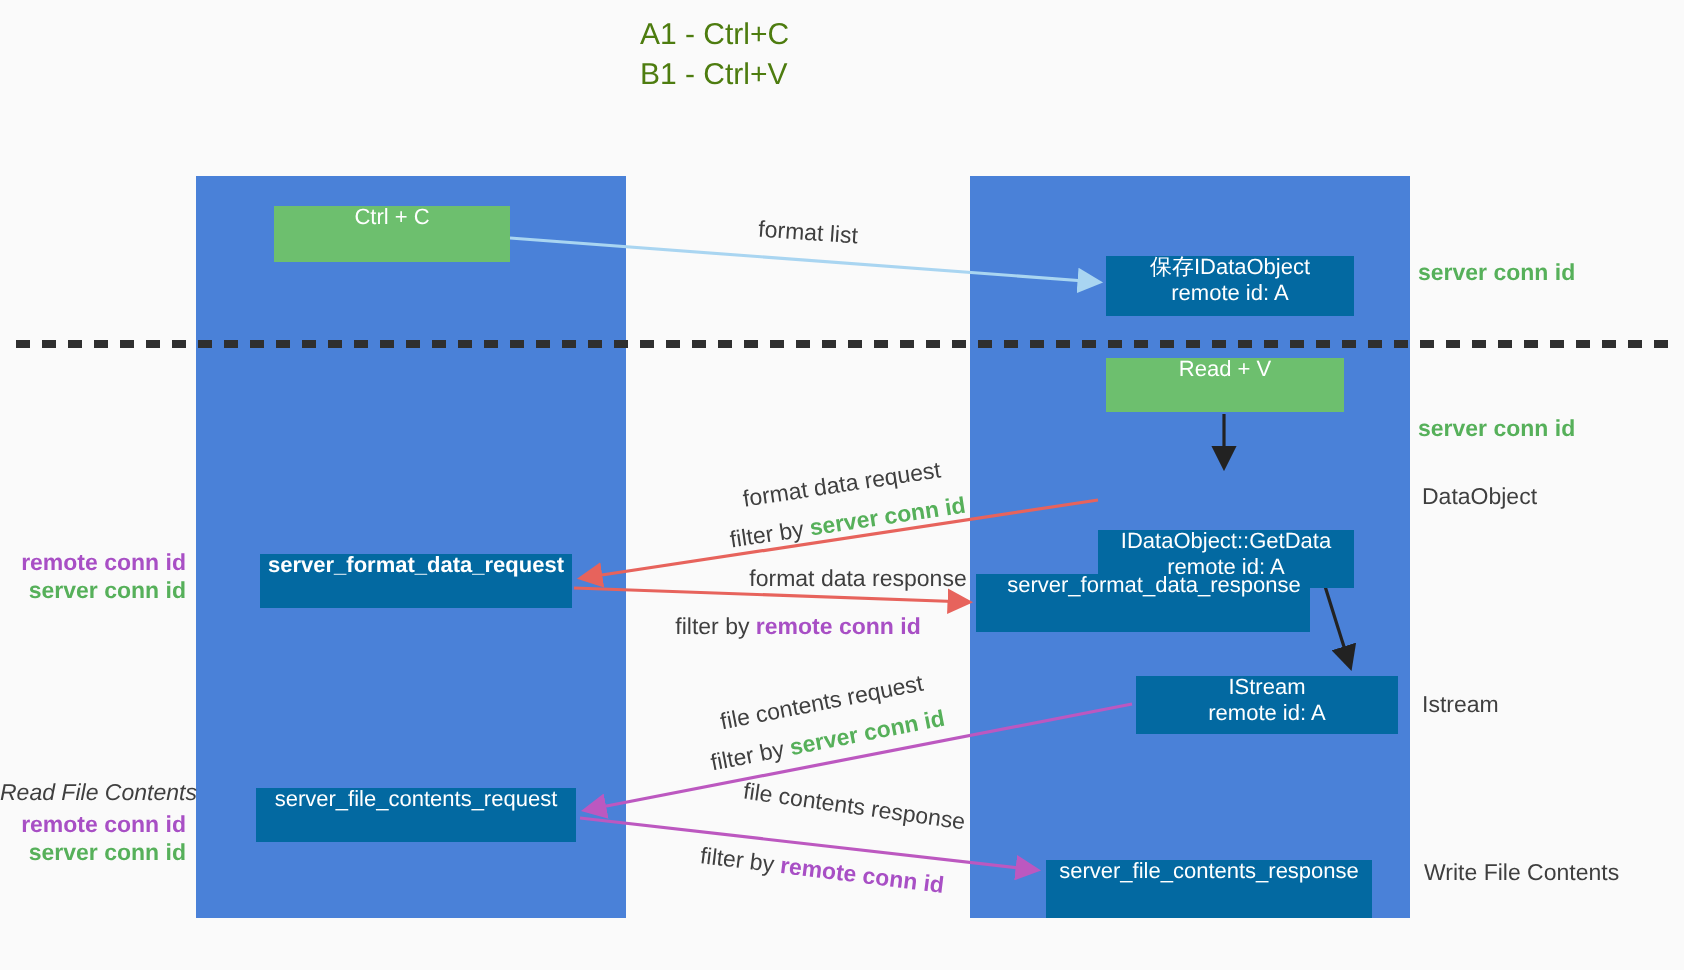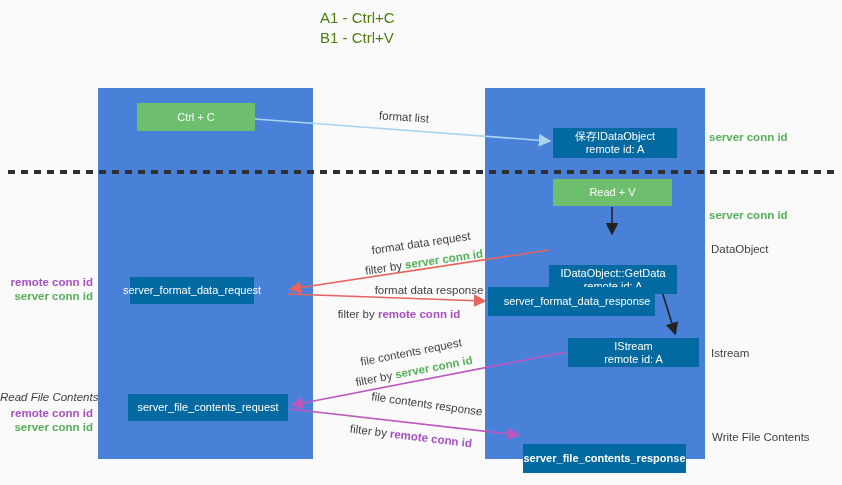--- a/index.html
+++ b/index.html
@@ -4,21 +4,21 @@
 <style>
   html,body{margin:0;padding:0;background:#fafafa;}
   .canvas{position:relative;width:842px;height:485px;background:#fafafa;
           font-family:"Liberation Sans",sans-serif;overflow:hidden;}
   .title{position:absolute;left:320px;top:8px;width:180px;
          font-size:15px;color:#4d7c0f;line-height:20px;}
   .lane{position:absolute;top:88px;height:371px;background:#4a81d8;}
   .lane-head{position:absolute;top:56px;text-align:center;font-size:12.5px;
              color:#0f766e;line-height:14px;margin-top:48px;}
   .node{position:absolute;display:flex;flex-direction:column;align-items:center;
-        justify-content:center;color:#fff;font-size:11px;line-height:13px;
+        justify-content:flex-start;color:#fff;font-size:11px;line-height:13px;
         text-align:center;z-index:3;}
   .green-node{background:#6dbf6e;}
   .orange-node{background:#0369a1;}
   .dots{position:absolute;left:8px;top:170px;width:828px;height:4px;z-index:4;
         background:repeating-linear-gradient(90deg,#2f2f2f 0 7px,transparent 7px 13px);}
   .alabel{position:absolute;font-size:11.5px;color:#3f3f3f;white-space:nowrap;z-index:5;}
   .side{position:absolute;font-size:11.5px;white-space:nowrap;z-index:5;}
   .g{color:#56b05a;font-weight:bold;}
   .p{color:#a84fc5;font-weight:bold;}
   .dark{color:#3f3f3f;}
@@ -79,38 +79,38 @@
 
   <div class="node green-node" style="left:553px;top:179px;width:119px;height:27px;">
     <div>Read + V</div>
   </div>
 
   <div class="node orange-node" style="left:549px;top:237px;width:128px;height:29px;margin-top:28px;">
     <div>IDataObject::GetData</div>
     <div>remote id: A</div>
   </div>
 
-  <div class="node orange-node" style="left:130px;top:277px;width:124px;height:27px;">
+  <div class="node orange-node" style="left:130px;top:277px;width:156px;height:27px;font-weight:bold;">
     <div>server_format_data_request</div>
   </div>
 
   <div class="node orange-node" style="left:488px;top:287px;width:156px;height:29px;padding-left:11px;">
     <div>server_format_data_response</div>
   </div>
 
   <div class="node orange-node" style="left:568px;top:338px;width:131px;height:29px;">
     <div>IStream</div>
     <div>remote id: A</div>
   </div>
 
   <div class="node orange-node" style="left:128px;top:394px;width:160px;height:27px;">
     <div>server_file_contents_request</div>
   </div>
 
-  <div class="node orange-node" style="left:523px;top:444px;width:163px;height:29px;font-weight:bold;">
+  <div class="node orange-node" style="left:523px;top:430px;width:163px;height:29px;">
     <div>server_file_contents_response</div>
   </div>
 
   <div class="alabel" style="left:404px;top:117px;transform:translate(-50%,-50%) rotate(4deg);">format list</div>
 
   <div class="alabel" style="left:421px;top:243px;transform:translate(-50%,-50%) rotate(-8.5deg);">format data request</div>
   <div class="alabel" style="left:424px;top:262px;transform:translate(-50%,-50%) rotate(-8.5deg);"><span>filter by </span><span class="g">server conn id</span></div>
 
   <div class="alabel" style="left:416px;top:290px;transform:translate(-50%,-50%);padding-left:26px;">format data response</div>
   <div class="alabel" style="left:399px;top:314px;transform:translate(-50%,-50%);"><span>filter by </span><span class="p">remote conn id</span></div>

